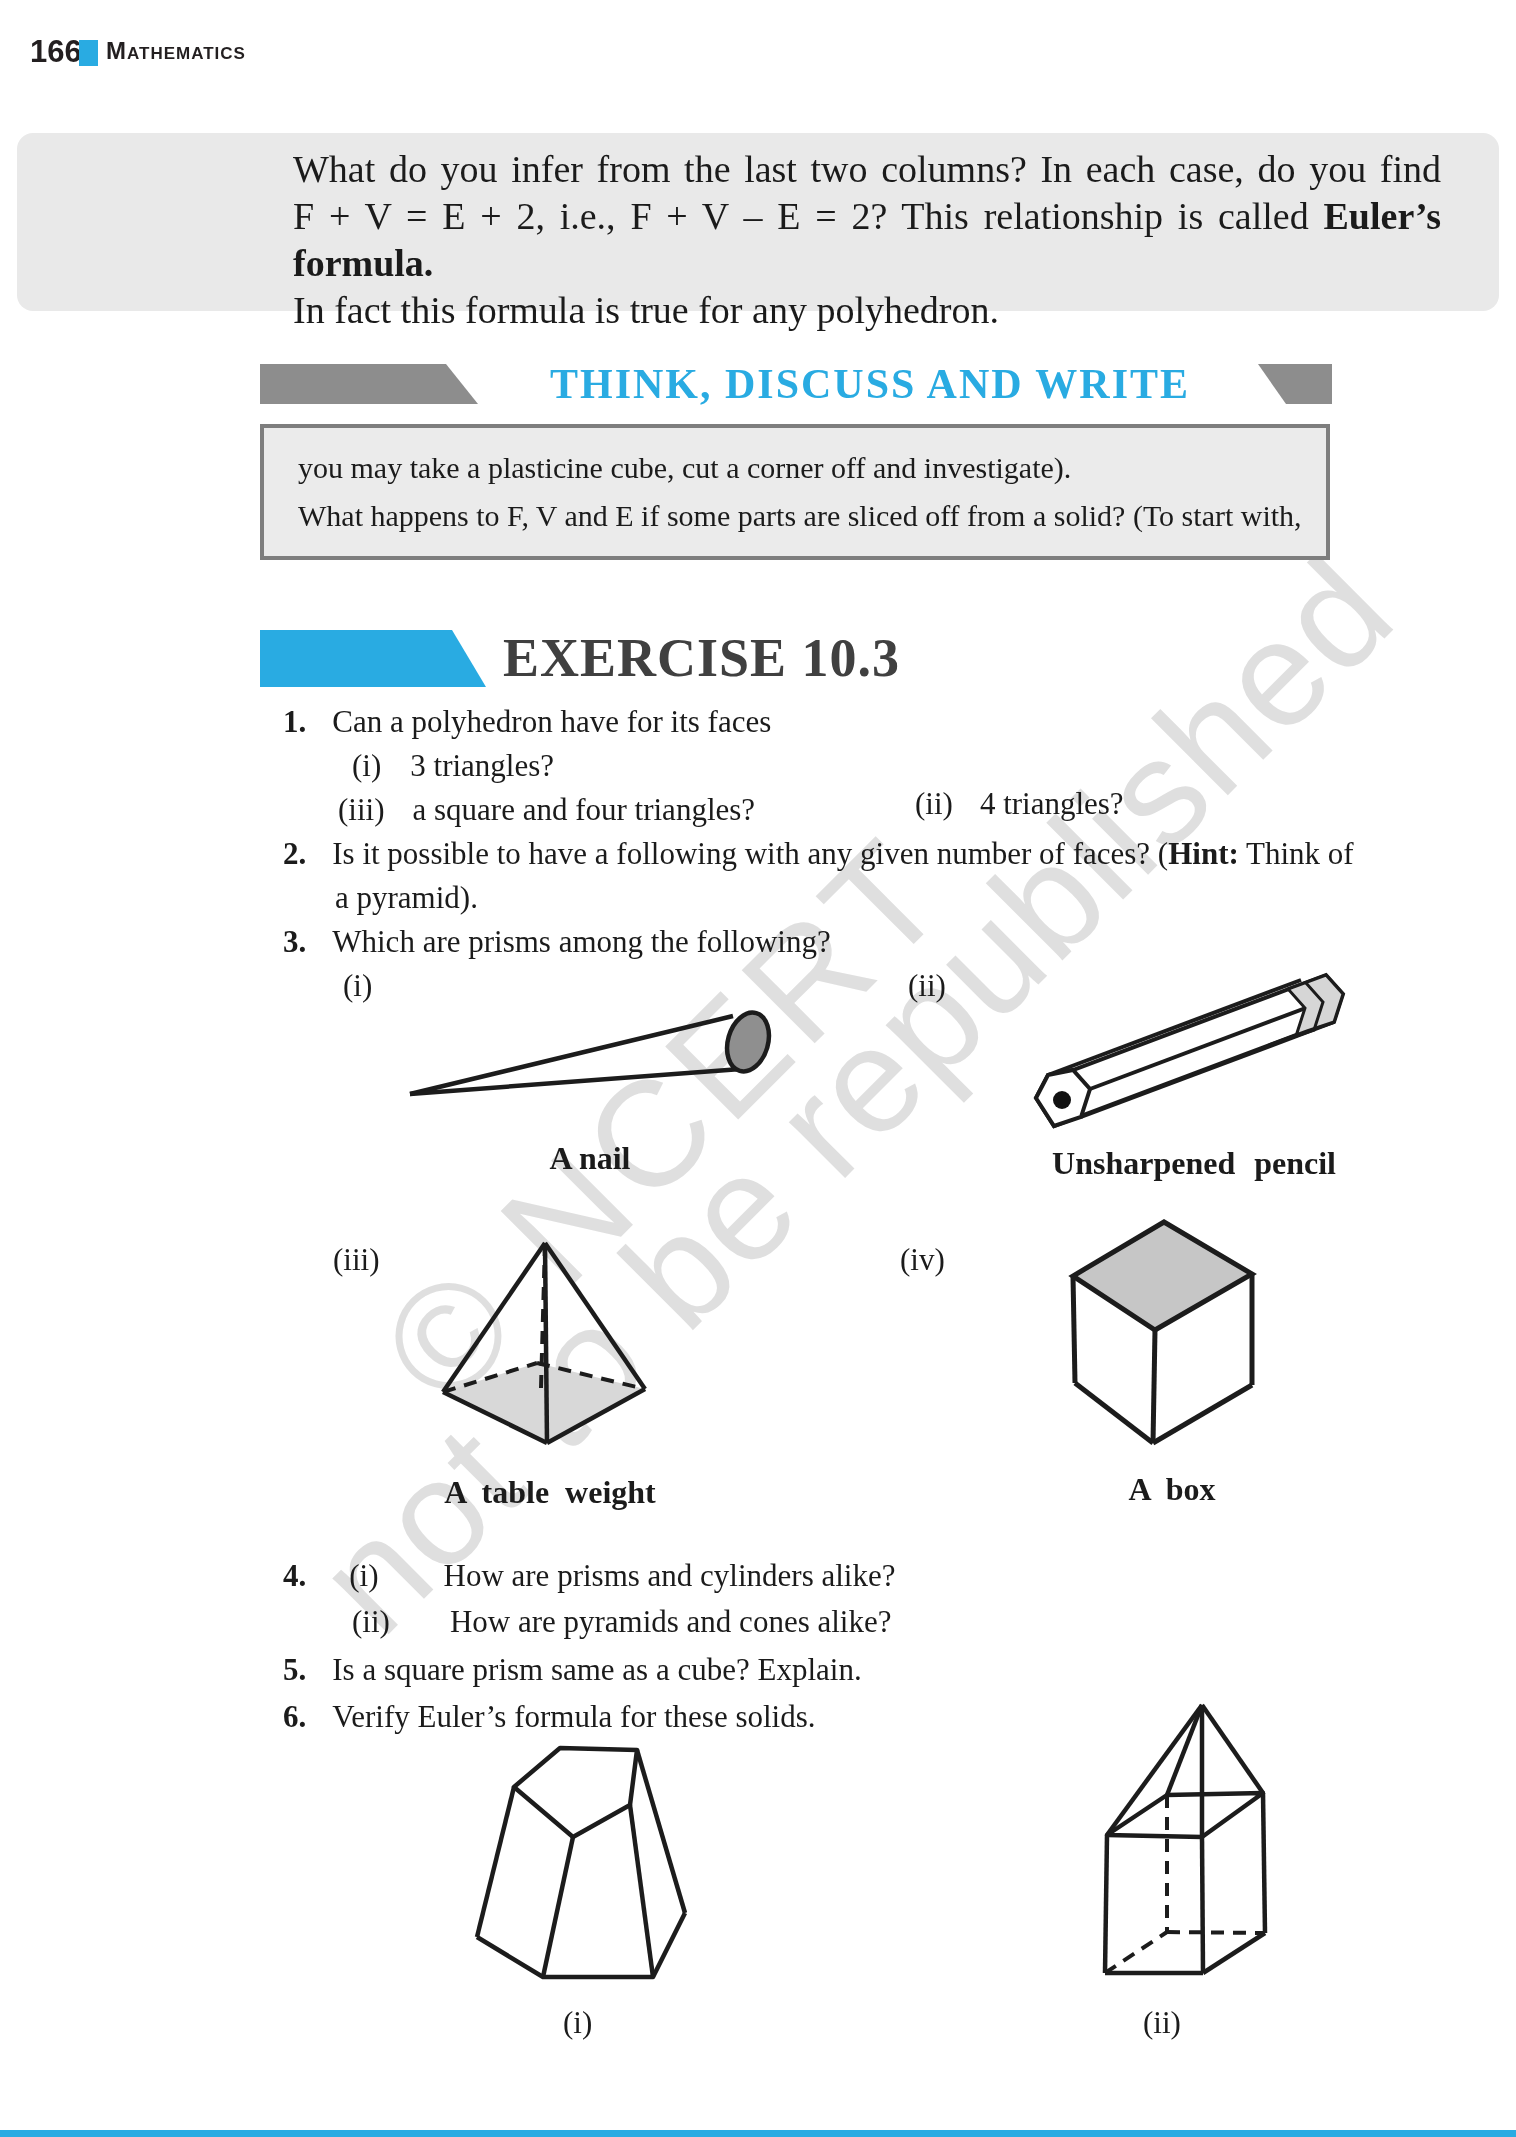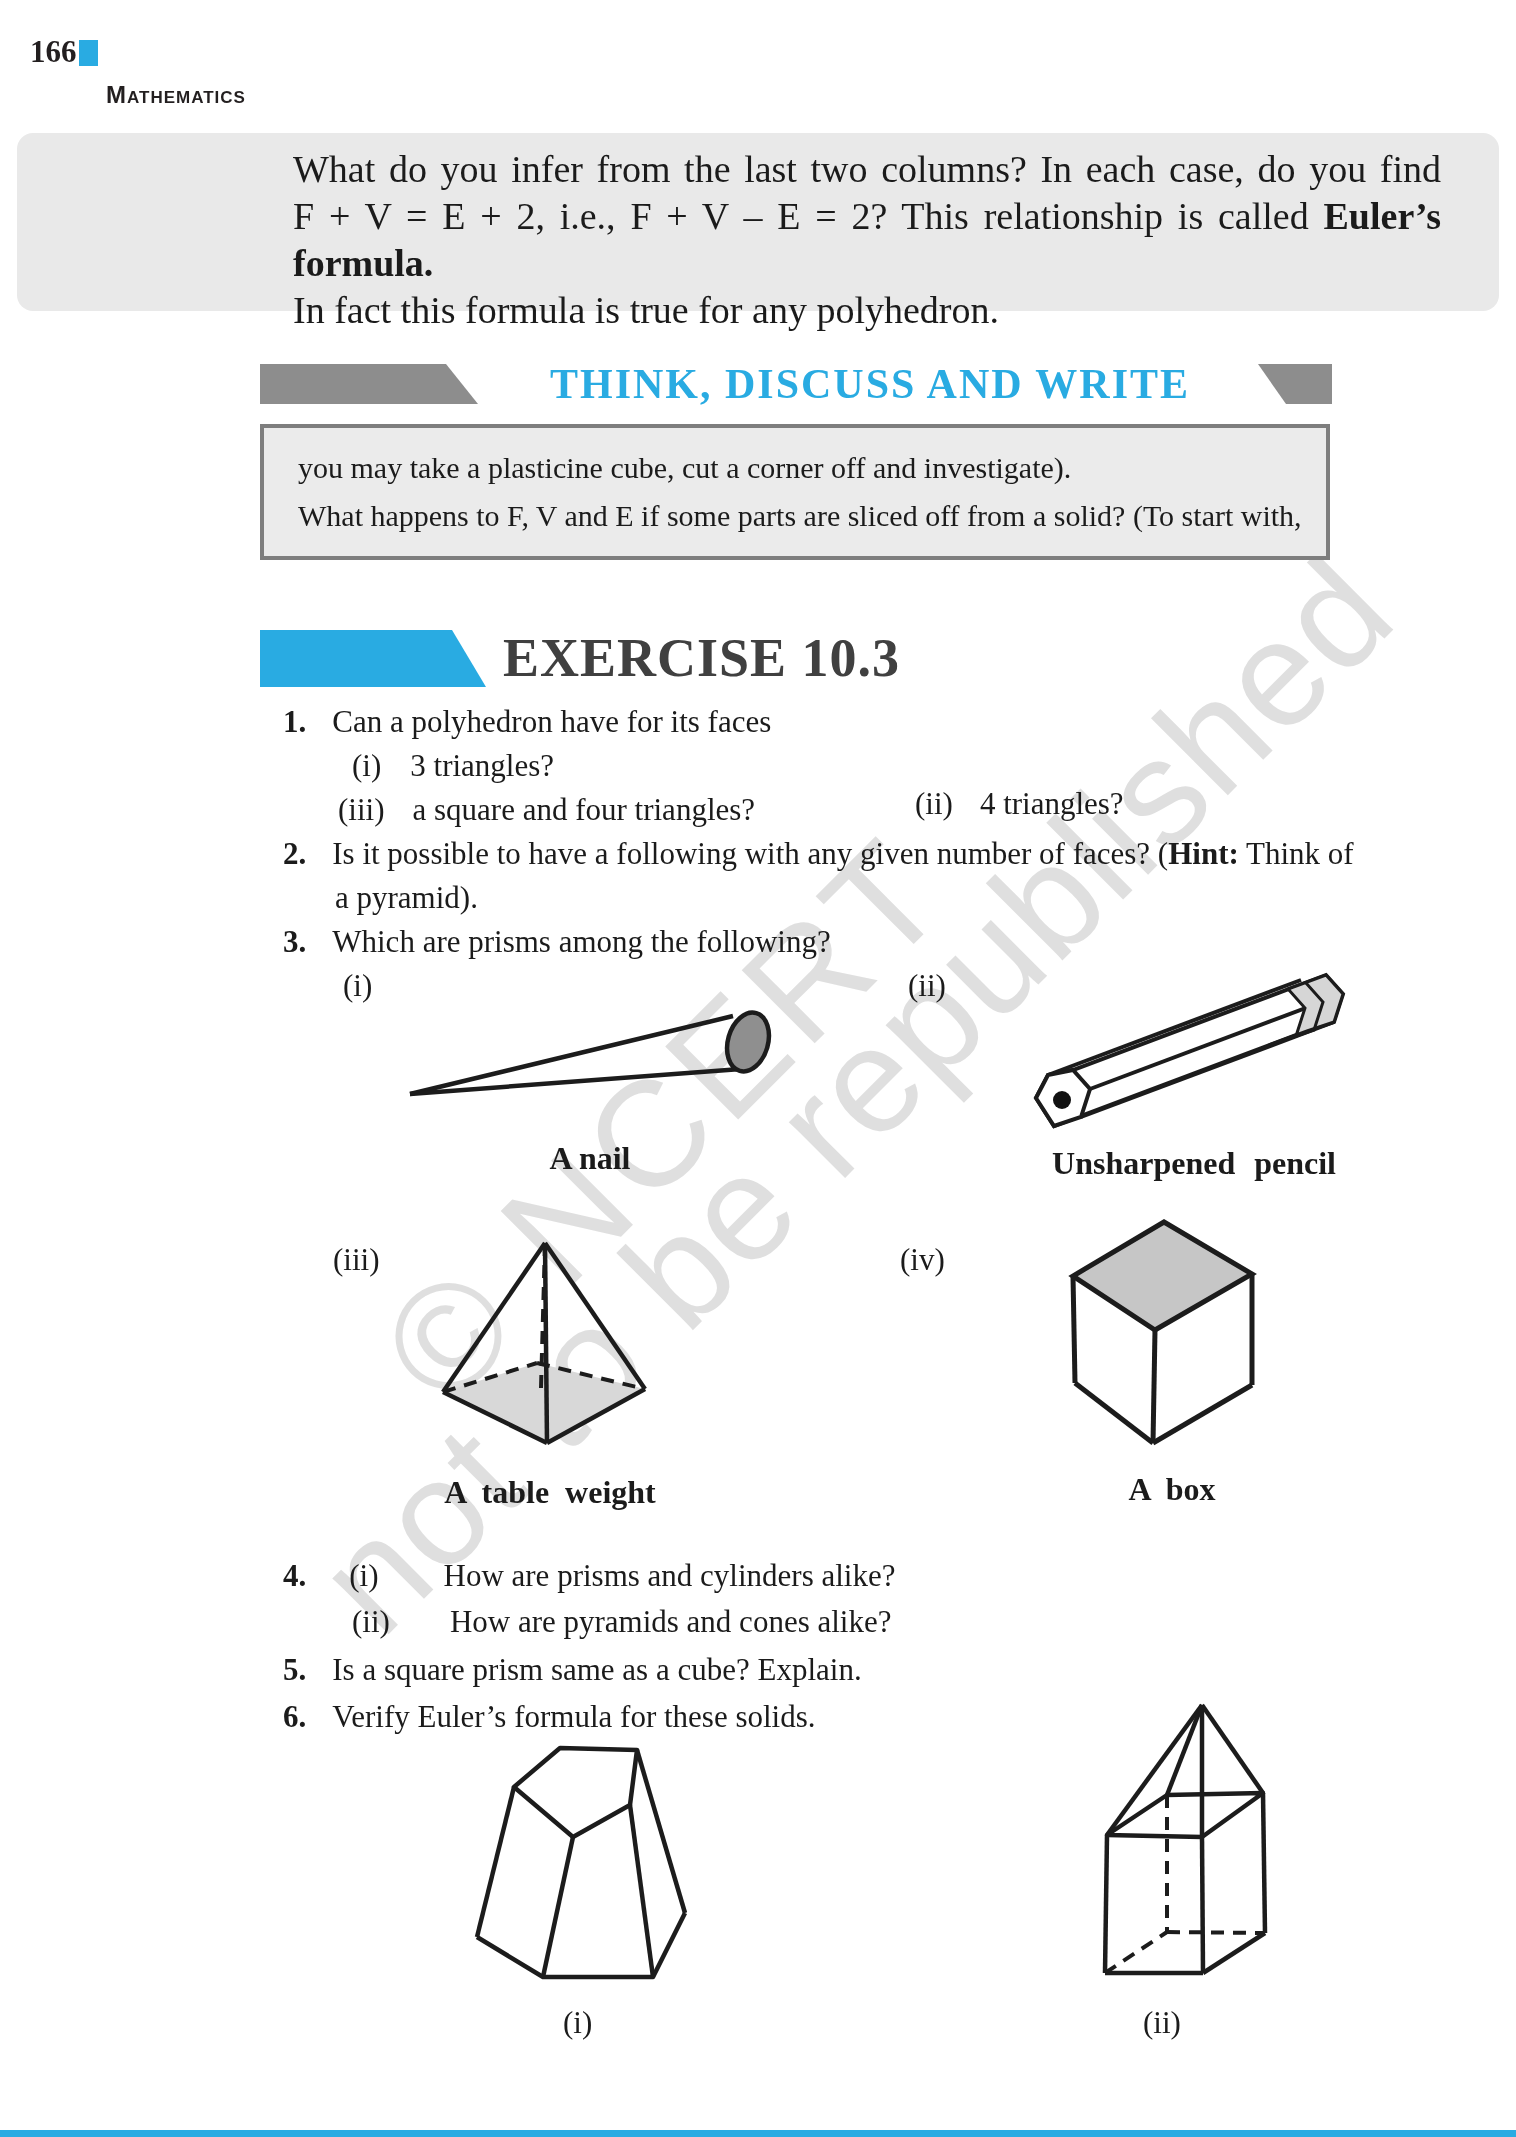--- a/index.html
+++ b/index.html
@@ -7,25 +7,25 @@
         font-family:"Liberation Serif","DejaVu Serif",serif;color:#1b1b1b;}
   .abs{position:absolute;}
   
   .wm{position:absolute;z-index:1;white-space:nowrap;color:#bdbdbd;opacity:0.48;
       font-family:"Liberation Sans","DejaVu Sans",sans-serif;font-weight:400;}
   .wm1{left:665px;top:1120px;font-size:150px;letter-spacing:8px;
        transform:translate(-50%,-50%) rotate(-45deg);}
   .wm2{left:855px;top:1095px;font-size:150px;letter-spacing:2px;
        transform:translate(-50%,-50%) rotate(-45deg);}
   
-  .hdr-num{left:30px;top:34px;font-family:Liberation Serif, serif;font-weight:bold;
+  .hdr-num{left:30px;top:34px;font-family:Liberation Sans, sans-serif;font-weight:bold;
            font-size:31px;color:#231f20;z-index:3;}
   .hdr-sq{left:79px;top:40px;width:19px;height:26px;background:#29ABE2;z-index:3;}
   .hdr-sub{left:106px;top:37px;font-family:"Liberation Sans",sans-serif;font-weight:600;
-           font-size:24px;font-variant:small-caps;letter-spacing:1px;color:#231f20;z-index:3;margin-top:44px;}
+           font-size:24px;font-variant:small-caps;letter-spacing:1px;color:#231f20;z-index:3;}
   
   .intro-box{left:17px;top:133px;width:1482px;height:178px;background:#E9E9E9;
              border-radius:16px;z-index:2;}
   .intro-text{left:293px;top:146px;width:1148px;z-index:3;font-size:38px;line-height:47px;}
   .jline{text-align:justify;text-align-last:justify;}
   
   .think-title{left:500px;top:363px;width:740px;height:42px;line-height:42px;text-align:center;
                font-size:42px;font-weight:bold;color:#29ABE2;letter-spacing:2px;z-index:3;}
   
   .think-box{left:260px;top:424px;width:1070px;height:136px;background:#EBEBEB;

